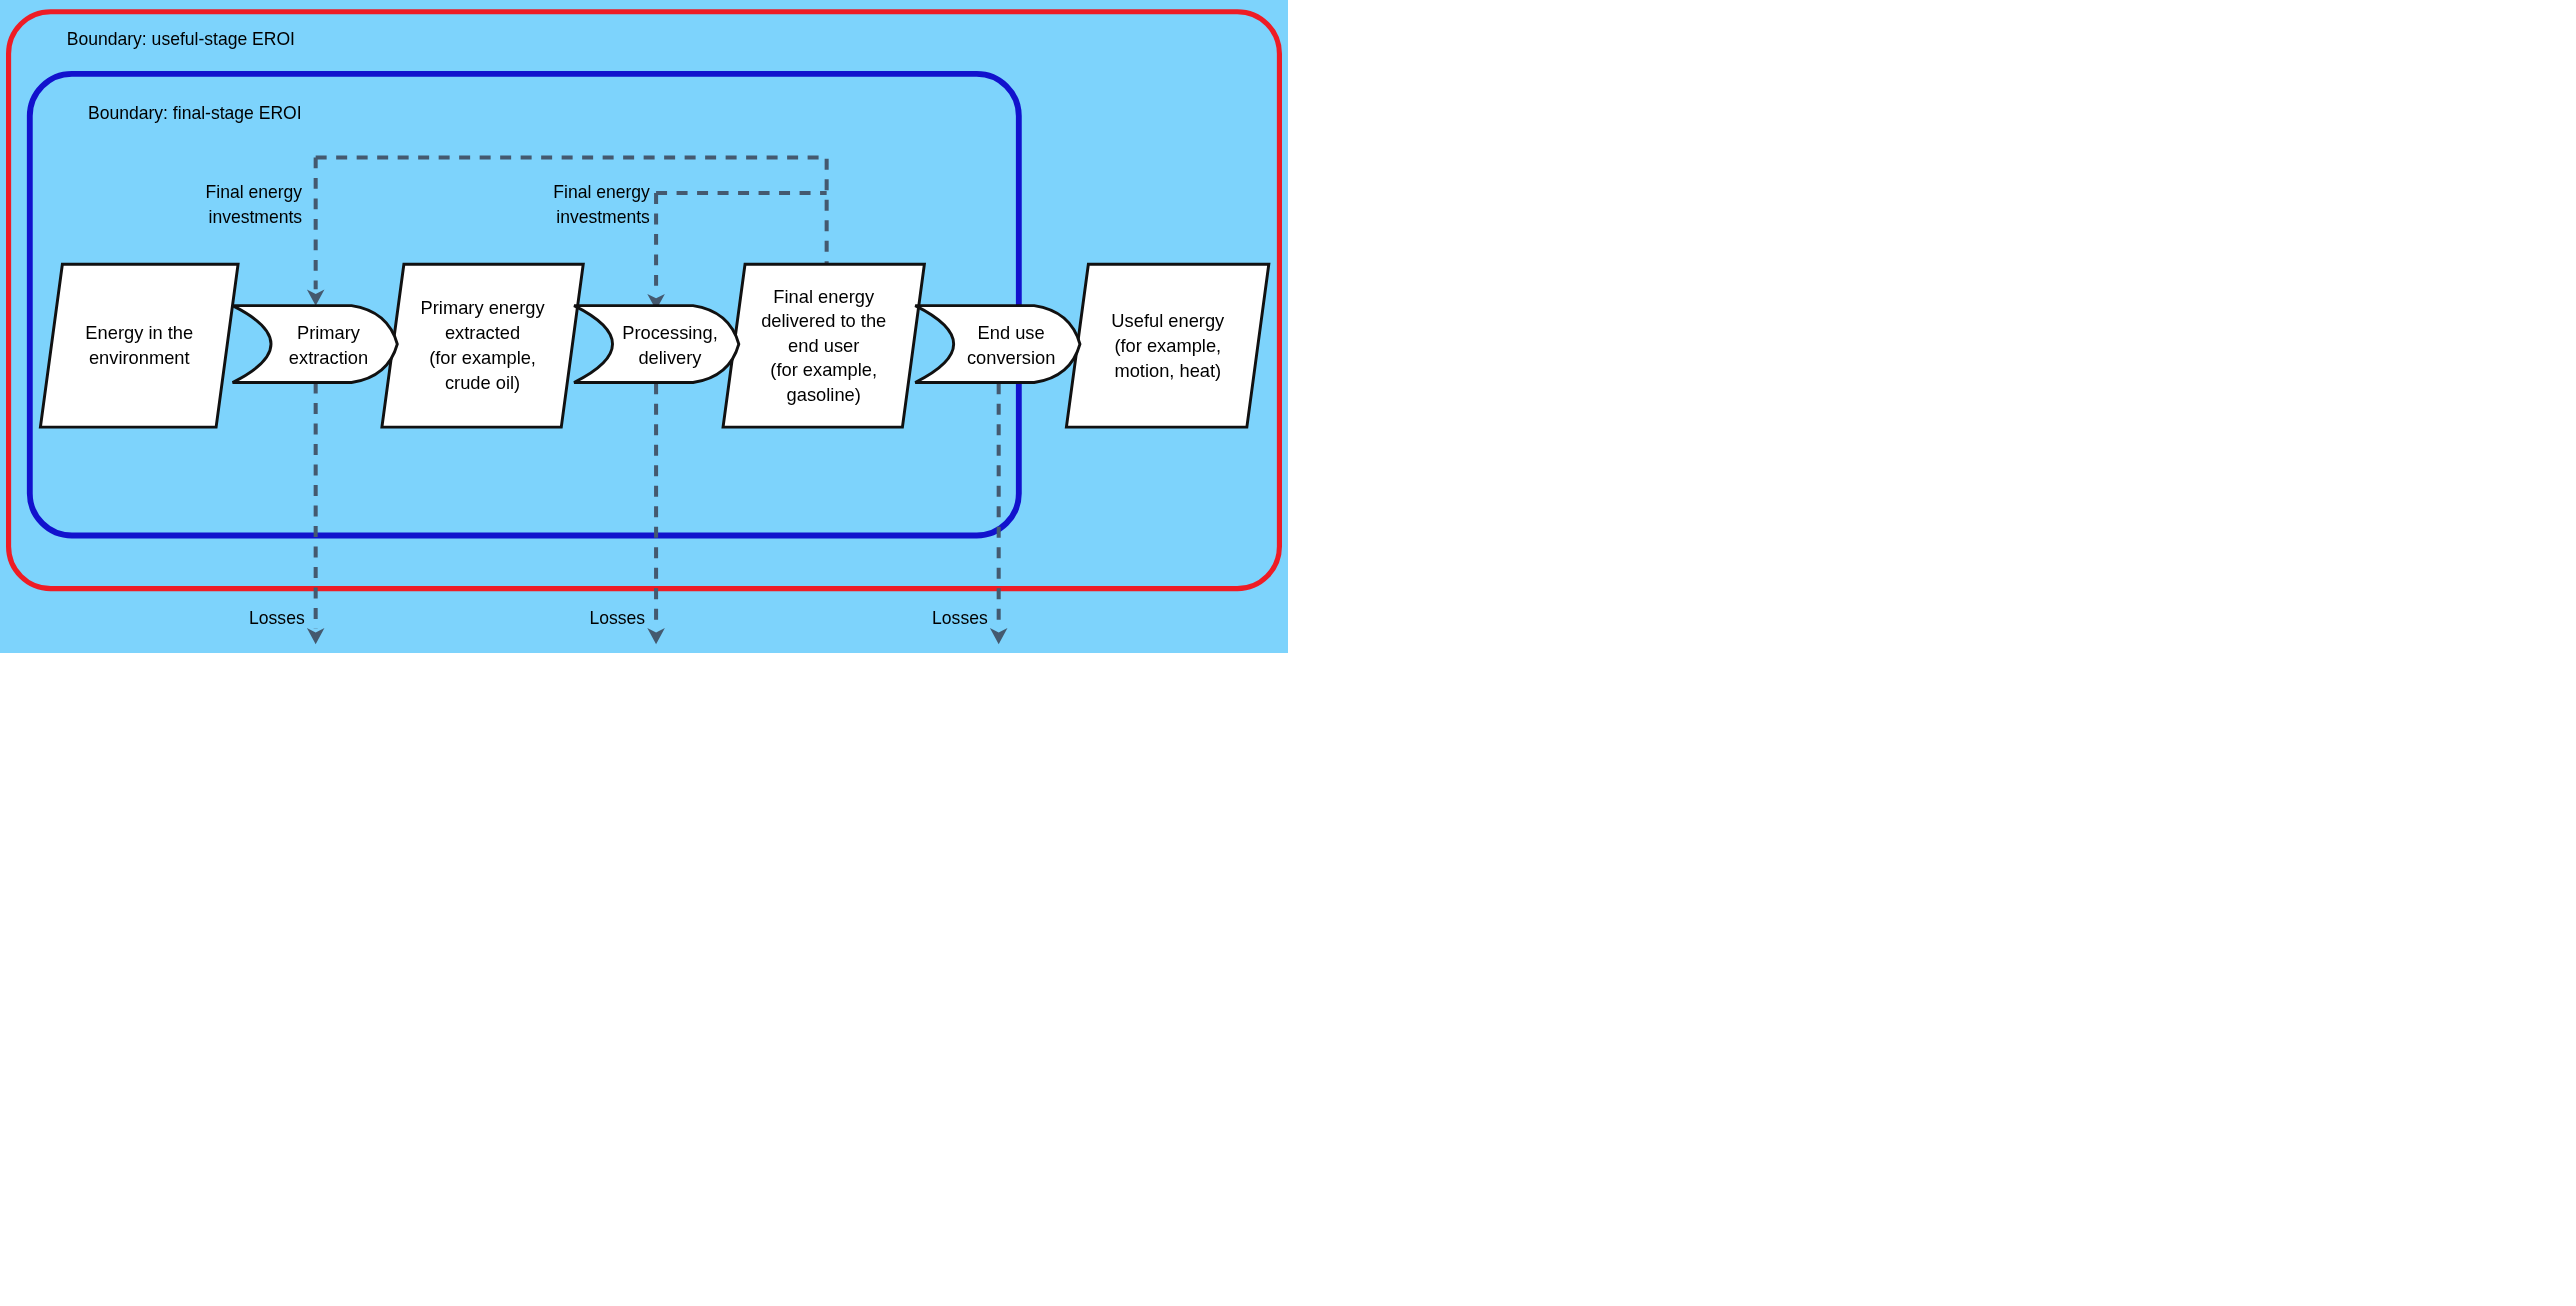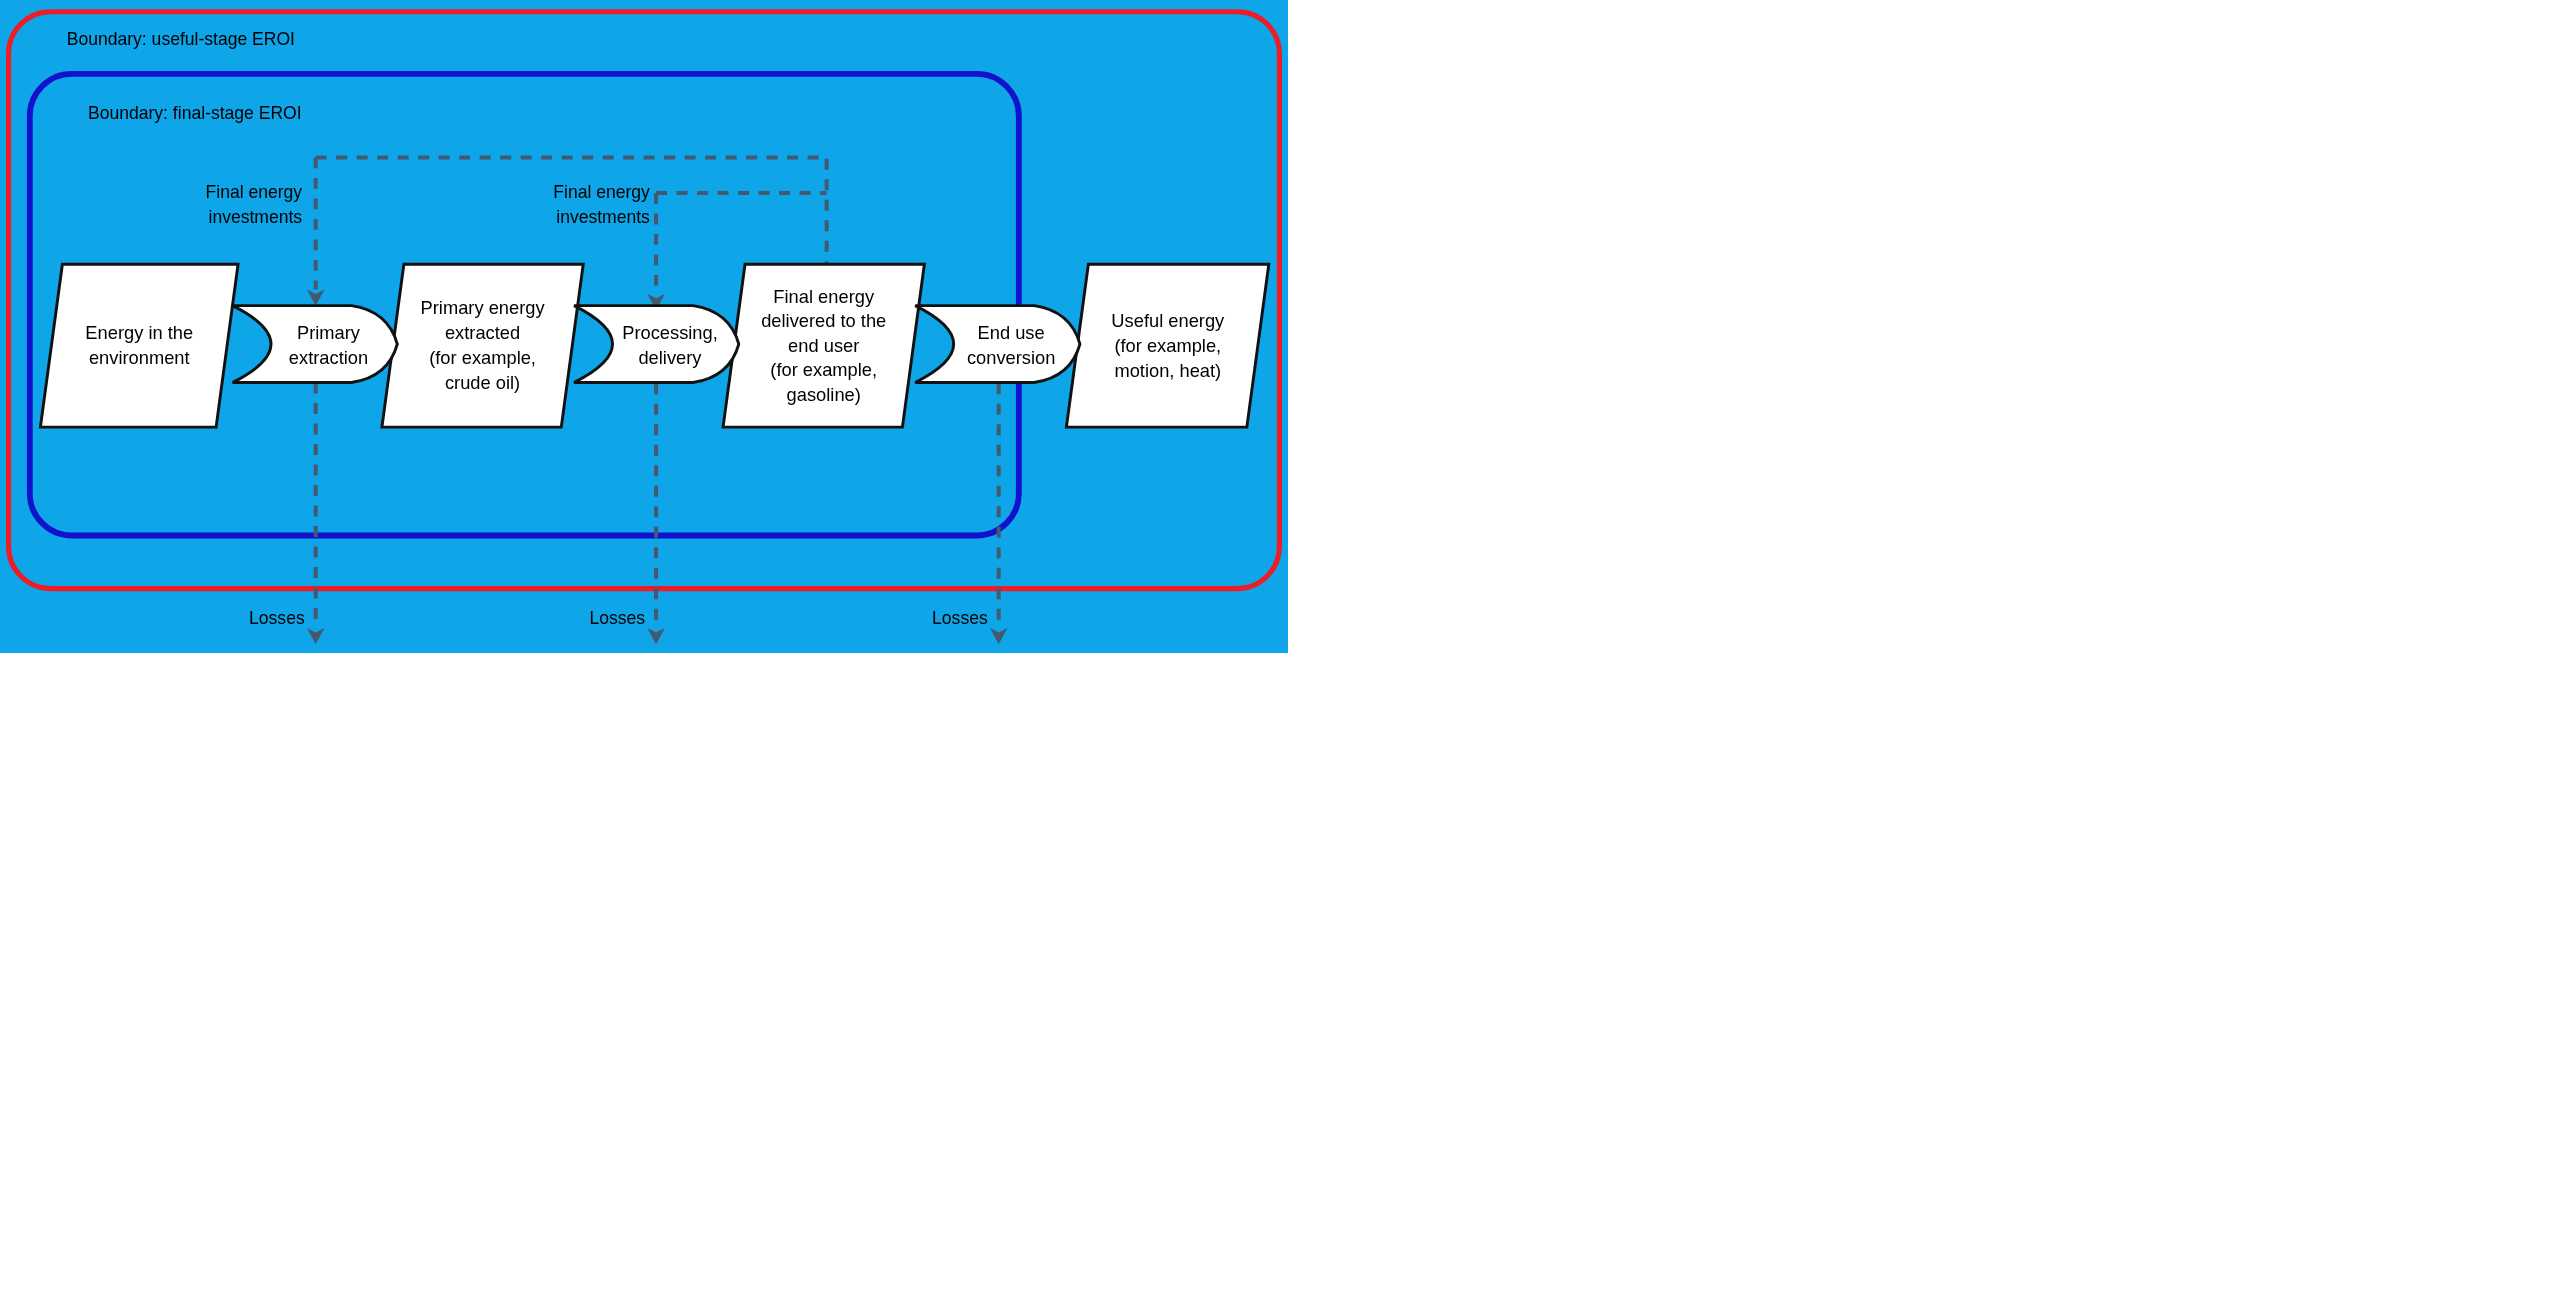--- a/index.html
+++ b/index.html
@@ -5,21 +5,21 @@
   html, body {
     margin: 0;
     padding: 0;
     background: #ffffff;
     font-family: "Liberation Sans", "DejaVu Sans", sans-serif;
   }
   .figure-wrap {
     position: relative;
     width: 1288px;
     height: 653px;
-    background: #0ea5e9;
+    background: #7dd3fc;
     overflow: hidden;
   }
   svg { display: block; }
   text {
     fill: #000000;
     font-family: "Liberation Sans", "DejaVu Sans", sans-serif;
   }
   .node-text   { font-size: 50px; }
   .label-text  { font-size: 48px; }
   .shape {

